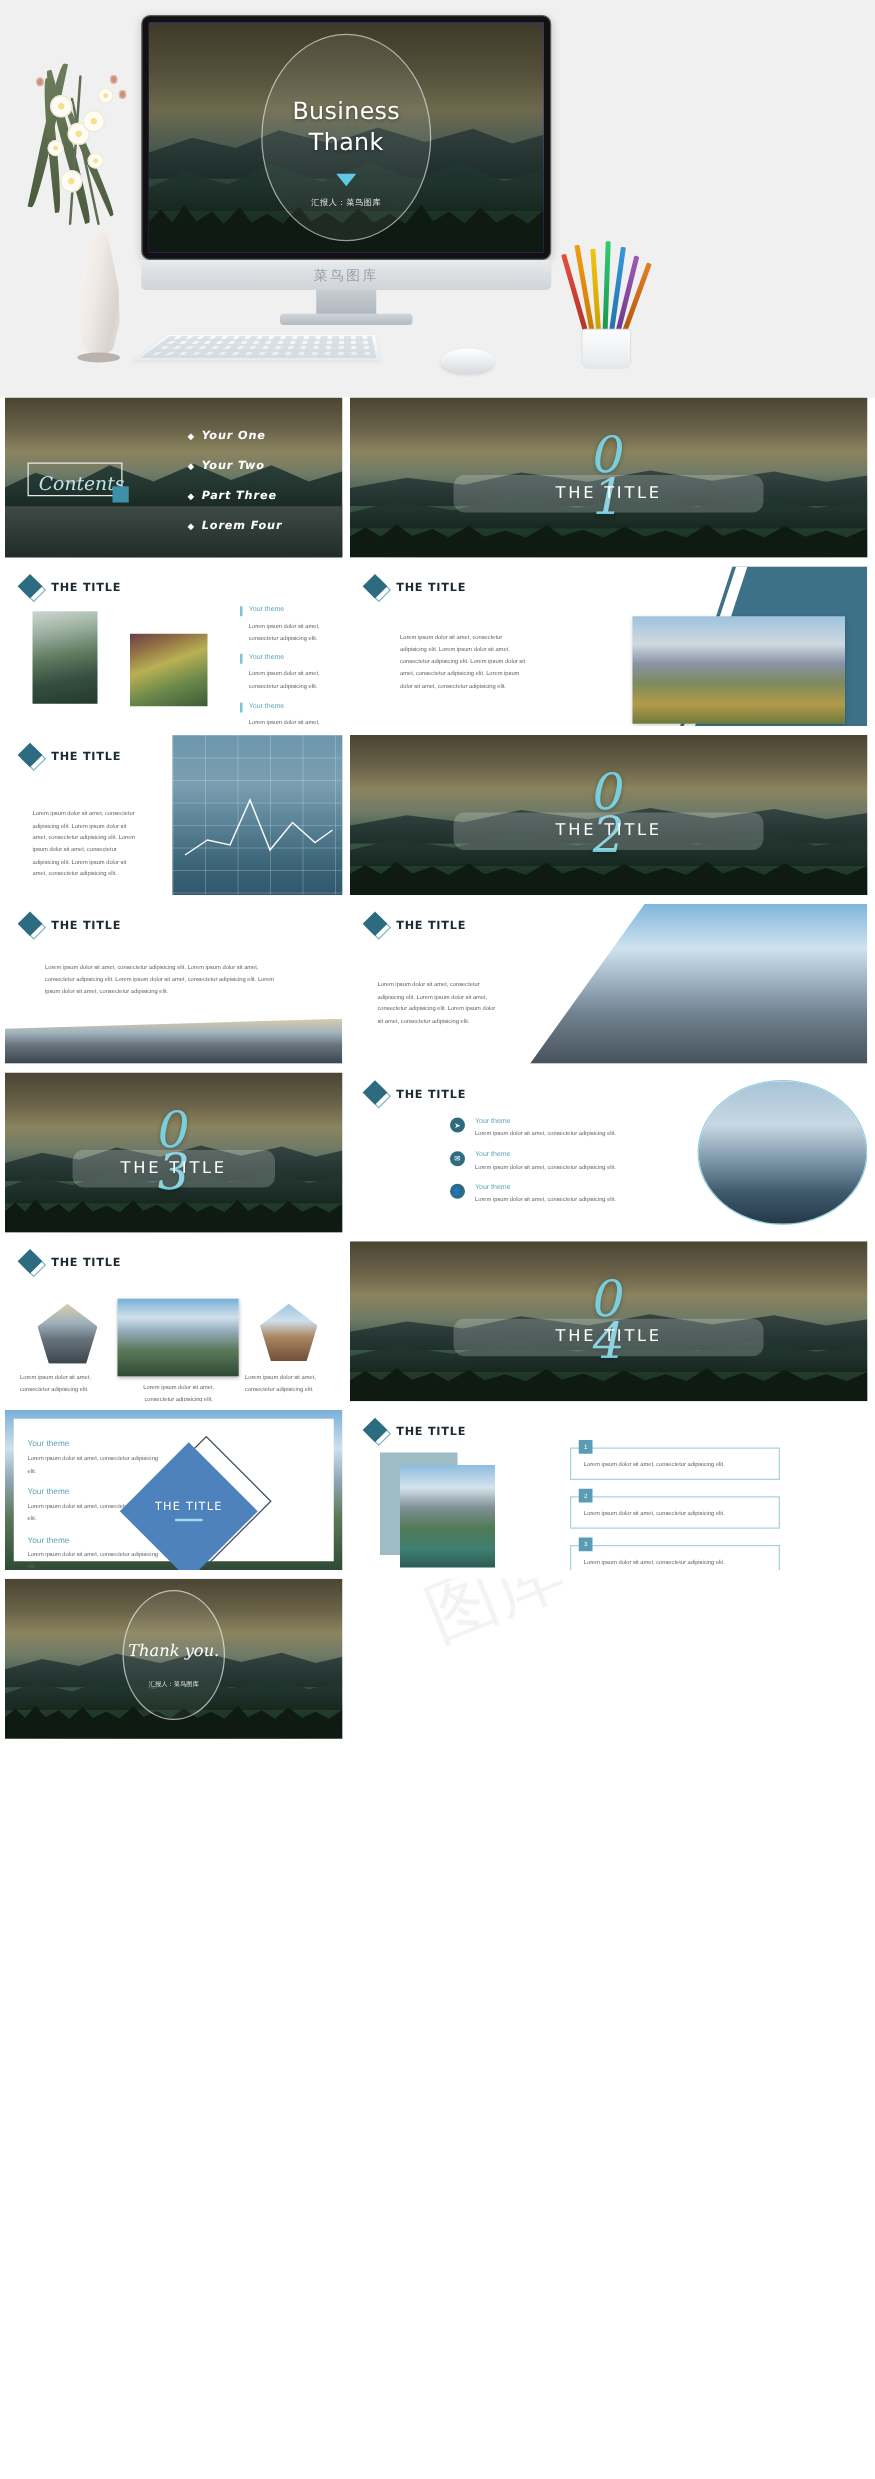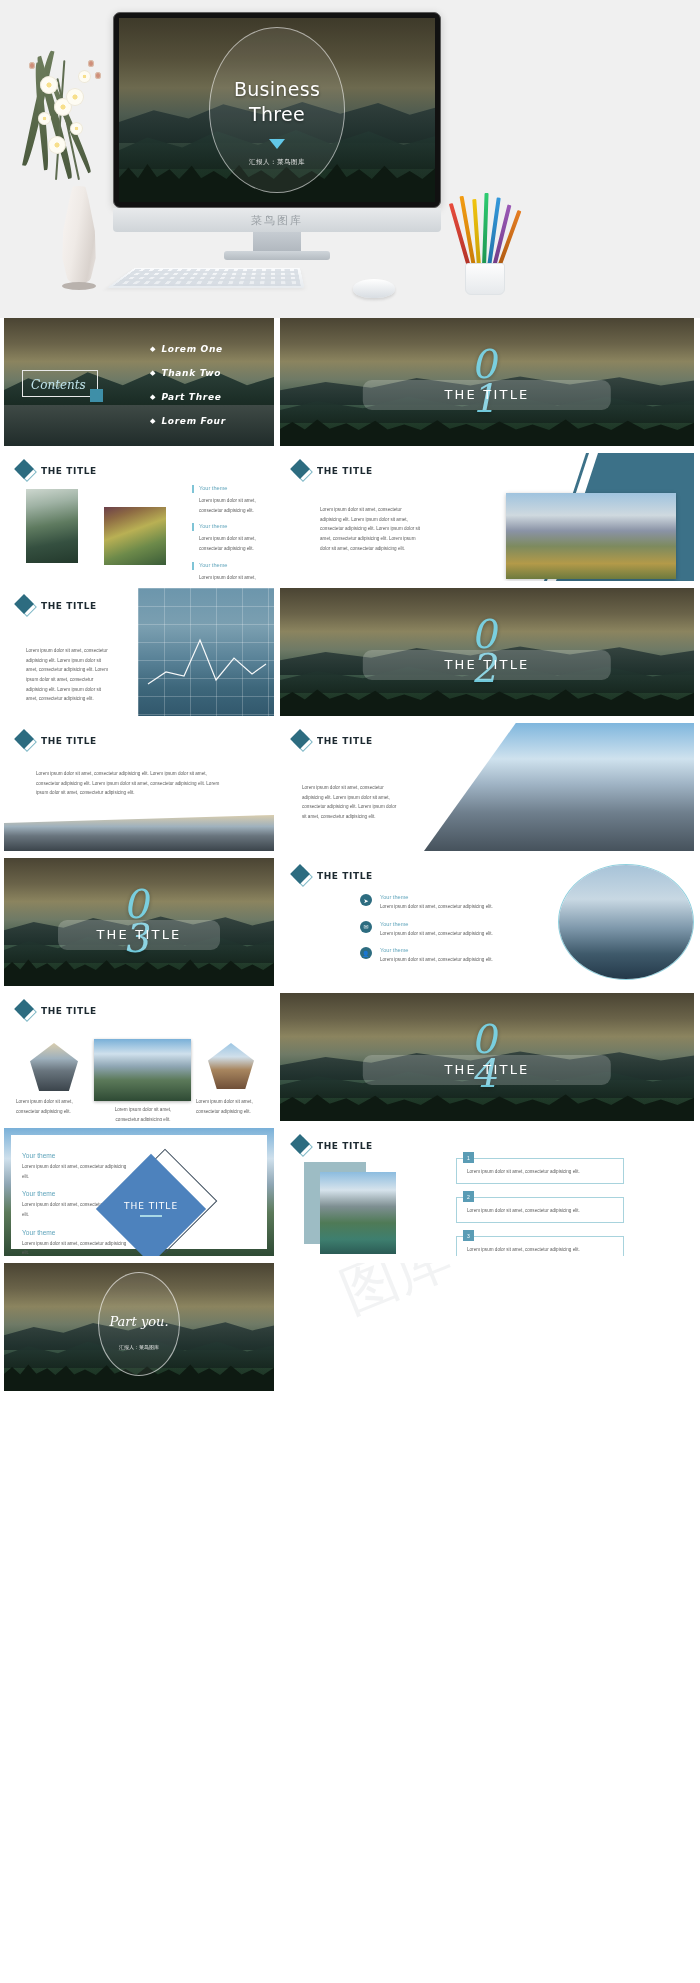--- a/index.html
+++ b/index.html
@@ -166,21 +166,21 @@
     display:flex; align-items:center; justify-content:center;
   }
   .cover-pill span { color:#fff; font-size:13px; letter-spacing:2.2px; font-family:"DejaVu Sans", sans-serif; }
 
   .lorem { font-size:4.6px; line-height:2.1; color:#5e5e5e; }
   .theme-lbl { color:#5fa4bb; font-size:5.6px; }
   .accent-bar { width:2px; background:#7fc4d6; }
 
   
   .contents-box { position:absolute; left:18px; top:52px; width:76px; height:27px; border:1px solid #e9e9e9; }
-  .contents-box span { position:absolute; left:8px; top:7px; color:#bfe3ea; font-size:12px; font-style:italic; font-family:"DejaVu Serif", serif; }
+  .contents-box span { position:absolute; left:8px; top:7px; color:#bfe3ea; font-size:15px; font-style:italic; font-family:"DejaVu Serif", serif; }
   .contents-sq { position:absolute; left:86px; top:71px; width:13px; height:13px; background:#3e8fa8; }
   .toc { position:absolute; left:146px; top:26px; }
   .toc-item { display:flex; align-items:center; gap:6px; margin-bottom:14px; }
   .toc-item i { color:#fff; font-size:7px; font-style:normal; }
   .toc-item span { color:#fff; font-size:9px; font-style:italic; font-weight:bold; letter-spacing:.7px; font-family:"DejaVu Sans", sans-serif; }
 
   
   .ic-circle {
     width:12px;height:12px;border-radius:50%;background:#2d6c80;color:#fff;
     display:flex;align-items:center;justify-content:center;font-size:6px;flex:none;
@@ -249,21 +249,21 @@
 
   <div class="monitor-frame">
     <div class="monitor-screen">
       <div class="scene-cover"></div>
       <div class="ridge r1"></div>
       <div class="ridge r2"></div>
       <div class="treeline"></div>
       <div class="oval-ring"></div>
       <div class="hero-title">
         <div>Business</div>
-        <div>Three</div>
+        <div>Thank</div>
       </div>
       <div class="hero-tri"></div>
       <div class="hero-sub">汇报人：菜鸟图库</div>
     </div>
   </div>
   <div class="monitor-neck"></div>
   <div class="monitor-brand">菜鸟图库</div>
   <div class="stand-neck"></div>
   <div class="stand-base"></div>
   <div class="keyboard"></div>
@@ -288,25 +288,25 @@
       <div class="cover-bg ph-grey" style="position:absolute;inset:0;"></div>
       <div class="ridge r2" style="bottom:30%;height:46%;"></div>
       <div style="position:absolute;left:0;bottom:0;width:100%;height:32%;background:linear-gradient(180deg,#3f4a46,#202c2a);"></div>
       <div class="contents-box">
         <span>Contents</span>
       </div>
       <div class="contents-sq"></div>
       <div class="toc">
         <div class="toc-item">
           <i>◆</i>
-          <span>Lorem One</span>
+          <span>Your One</span>
         </div>
         <div class="toc-item">
           <i>◆</i>
-          <span>Thank Two</span>
+          <span>Your Two</span>
         </div>
         <div class="toc-item">
           <i>◆</i>
           <span>Part Three</span>
         </div>
         <div class="toc-item">
           <i>◆</i>
           <span>Lorem Four</span>
         </div>
       </div>
@@ -563,21 +563,21 @@
     </div>
   </div>
 
   <div class="row">
     <div class="slide left h128 cover">
       <div class="cover-bg"></div>
       <div class="ridge r1"></div>
       <div class="ridge r2"></div>
       <div class="treeline"></div>
       <div class="ty-ring"></div>
-      <div class="ty-txt">Part you.</div>
+      <div class="ty-txt">Thank you.</div>
       <div class="ty-sub">汇报人：菜鸟图库</div>
     </div>
 
     <div class="slide right h128">
       <div class="wm" style="left:60px;top:-26px;font-size:56px;">图库</div>
     </div>
   </div>
 
 </div>
 

